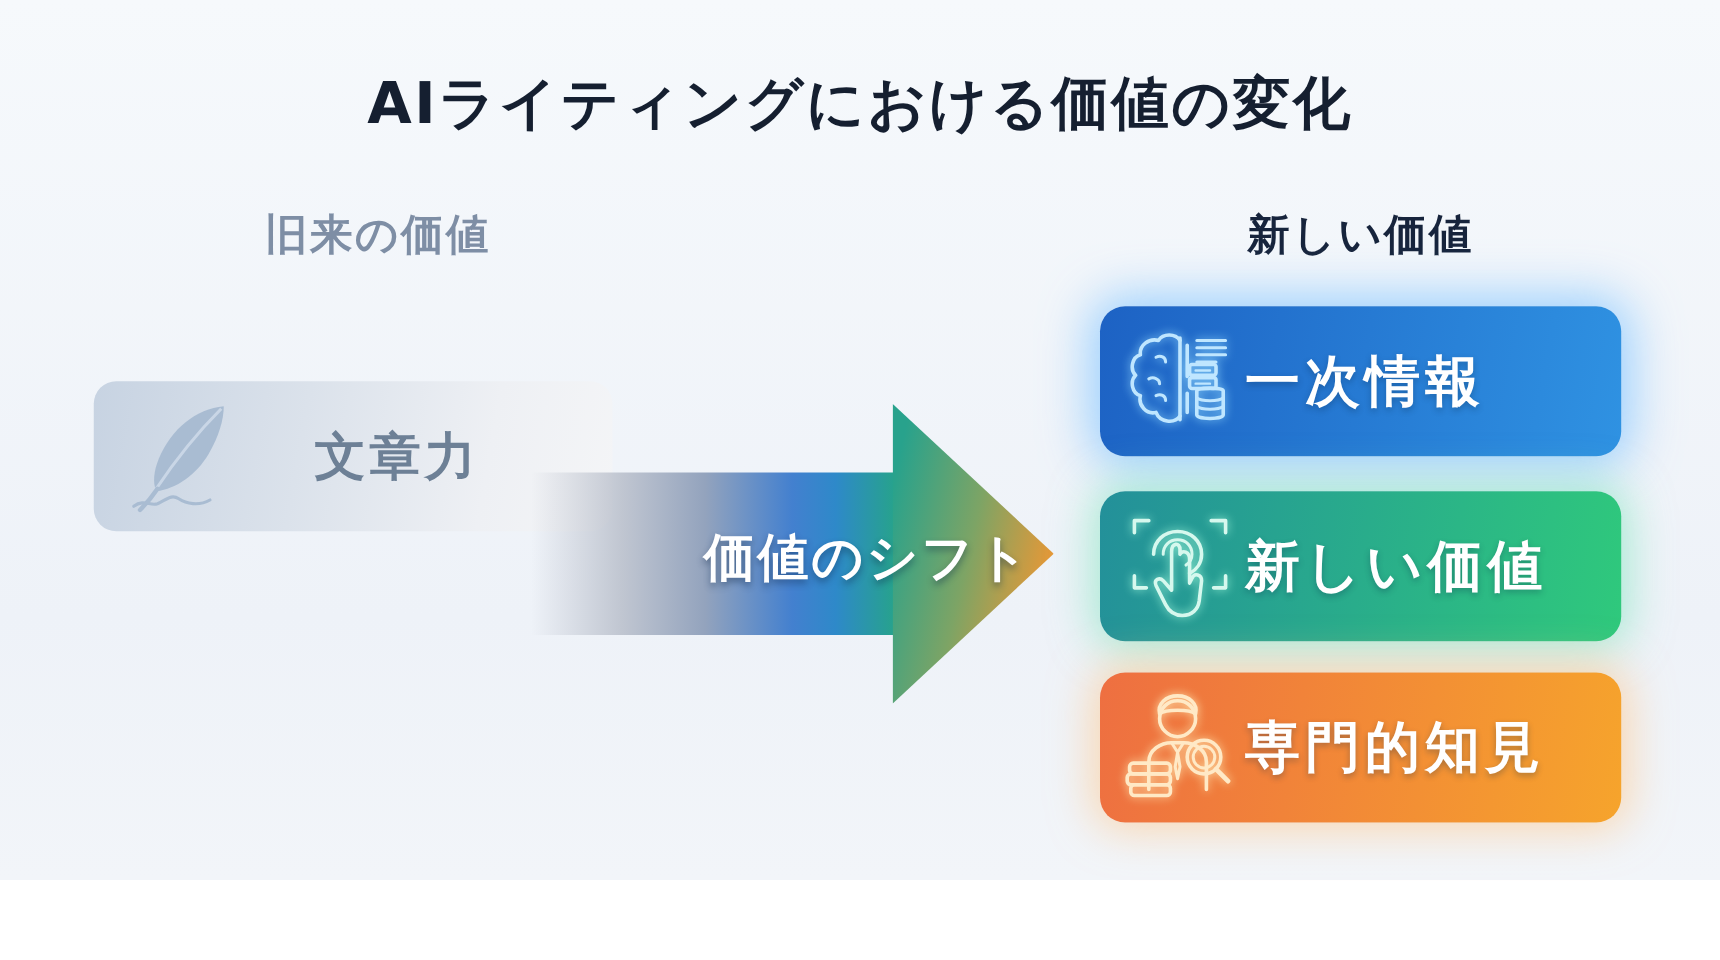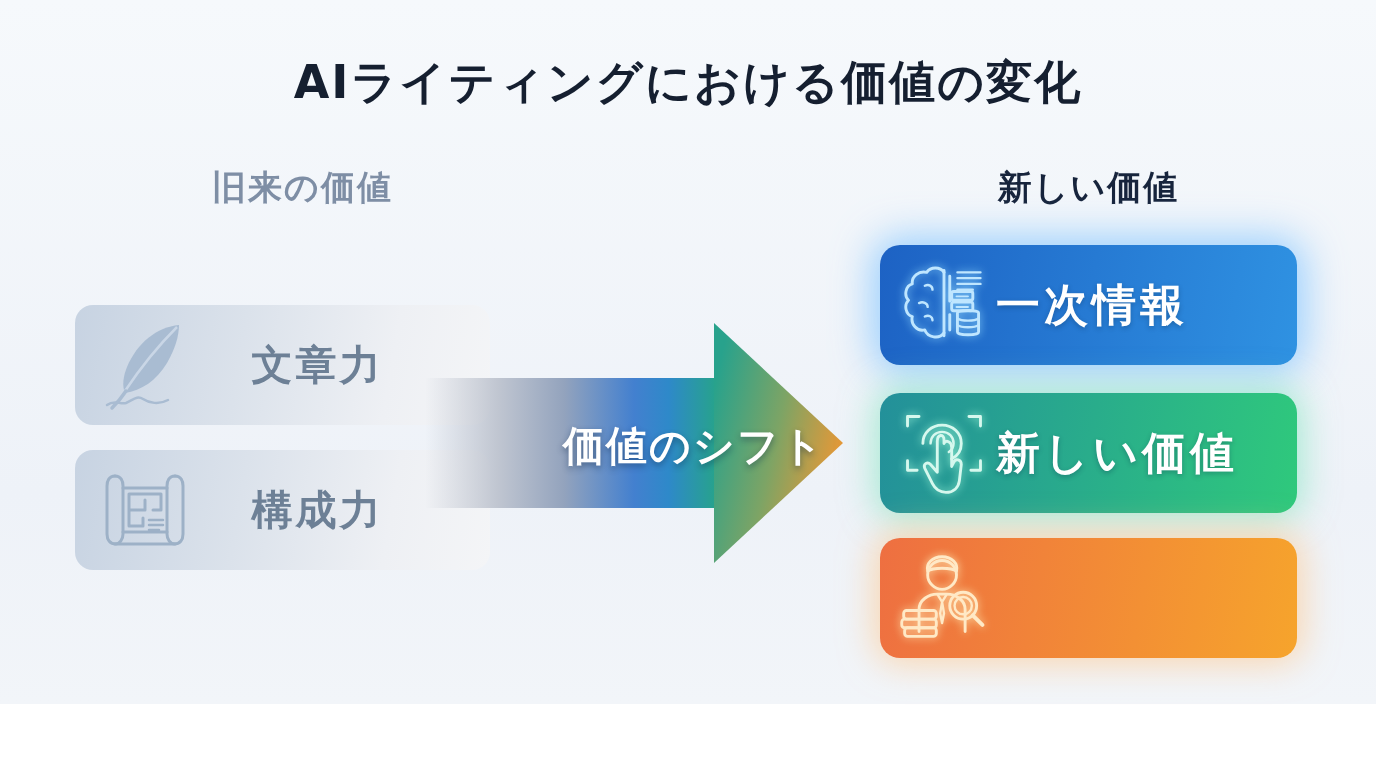--- a/index.html
+++ b/index.html
@@ -110,33 +110,20 @@
       <svg width="104" height="96" viewBox="0 0 100 96">
         <path d="M84 8 C62 10 42 26 32 50 C28 60 27 69 30 76 C46 74 62 63 72 46 C80 32 84 19 84 8 Z" fill="#a9bcd2"></path>
         <path d="M82 10 C64 28 46 50 30 74" stroke="#c9d6e6" stroke-width="2.5" fill="none"></path>
         <path d="M31 74 C27 80 22 86 17 91" stroke="#a9bcd2" stroke-width="3.5" fill="none" stroke-linecap="round"></path>
         <path d="M12 88 C20 82 25 88 31 86 C38 83 42 78 48 82 C54 86 64 88 73 83" stroke="#a9bcd2" stroke-width="2.5" fill="none" stroke-linecap="round"></path>
       </svg>
     </div>
     <div class="label">文章力</div>
   </div>
 
-  <div class="old-card card2">
-    <div class="icon-wrap">
-      <svg width="104" height="96" viewBox="0 0 100 96" fill="none" stroke="#9db1c7" stroke-width="3" stroke-linecap="round" stroke-linejoin="round">
-        <path d="M20 14 C14 14 12 19 12 24 L12 72 C12 78 15 82 21 82 L79 82 C85 82 88 78 88 72 L88 24 C88 19 86 14 80 14"></path>
-        <path d="M20 14 C26 14 28 19 28 24 L28 72 C28 77 25 82 20 82"></path>
-        <path d="M80 14 C74 14 72 19 72 24 L72 72 C72 77 75 82 80 82"></path>
-        <path d="M28 26 L72 26 M28 70 L72 70"></path>
-        <path d="M34 32 L34 64 M34 32 L66 32 M66 32 L66 48 M34 48 L50 48 M50 38 L50 48 M58 48 L66 48 M34 64 L48 64 M48 56 L48 64"></path>
-        <path d="M54 58 L68 58 M54 63 L68 63 M54 68 L64 68" stroke-width="2.5"></path>
-      </svg>
-    </div>
-    <div class="label">構成力</div>
-  </div>
 
   <div class="arrow">
     <div class="shaft"></div>
     <div class="head"></div>
     <div class="arrow-label">価値のシフト</div>
   </div>
 
   <div class="new-card card1" style="background: linear-gradient(100deg, rgb(29, 98, 196), rgb(47, 146, 226));">
     <div class="icon-wrap glow-blue">
       <svg width="96" height="100" viewBox="0 0 100 100" fill="none" stroke="#bfe6ff" stroke-width="3" stroke-linecap="round" stroke-linejoin="round">
@@ -175,15 +162,16 @@
         <path d="M24 85 L24 62 C24 52 34 46 43 46 L53 46 C62 46 72 52 72 62 L72 85"></path>
         <path d="M43 46 L48 54 L53 46 M48 54 L46 66 L48 76 L50 66 L48 54" stroke-width="2.5"></path>
         <circle cx="70" cy="58" r="14" fill="#00000000"></circle>
         <circle cx="70" cy="58" r="9" stroke-width="2.5"></circle>
         <path d="M80 68 L90 78" stroke-width="4"></path>
         <rect x="8" y="63" width="34" height="9" rx="3"></rect>
         <rect x="6" y="72" width="36" height="9" rx="3"></rect>
         <rect x="9" y="81" width="33" height="9" rx="3"></rect>
       </svg>
     </div>
+    <div class="label">専門的知見</div>
   </div>
 
 </div>
 
 </body></html>

